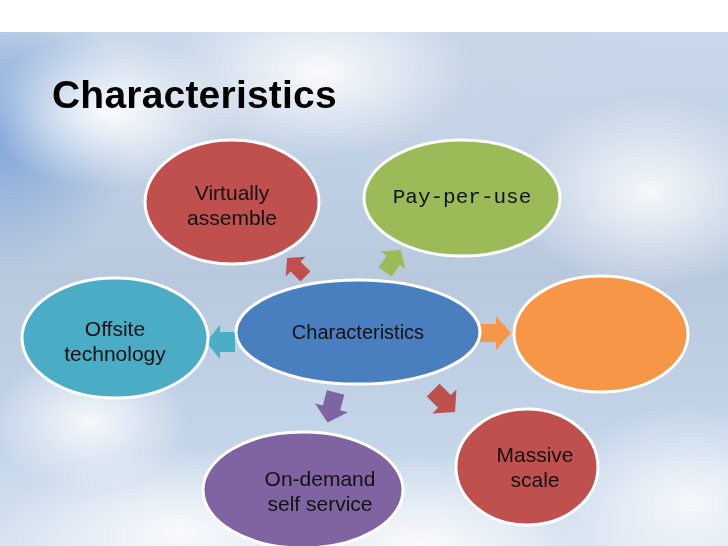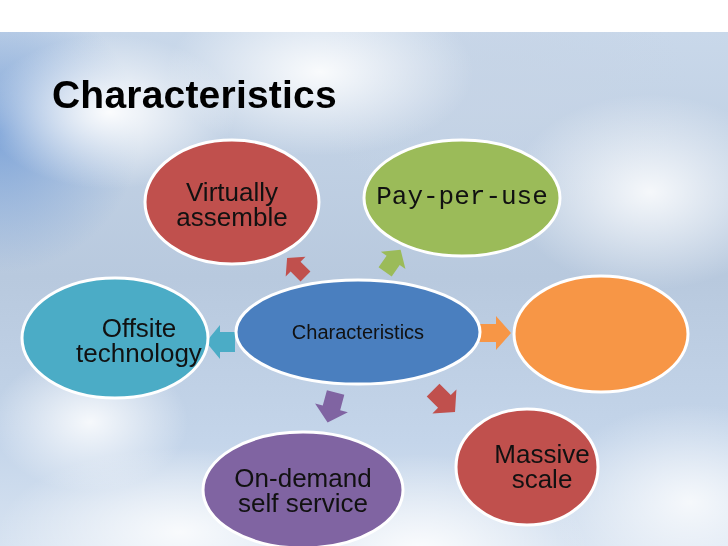--- a/index.html
+++ b/index.html
@@ -19,21 +19,21 @@
       linear-gradient(180deg, #c9d8ea 0%, #b8c9de 45%, #c4d5ea 75%, #dde7f3 100%);
     margin-top: 32px;
   }
   .title {
     position: absolute; left: 52px; top: 41px; margin: 0;
     font-size: 39px; font-weight: bold; color: #000; letter-spacing: 0.2px;
   }
   svg.diagram { position: absolute; left: 0; top: 0; }
   .node-label {
     position: absolute; display: flex; align-items: center; justify-content: center;
-    text-align: center; color: #111; font-size: 26px; line-height: 25px;
+    text-align: center; color: #111; font-size: 21px; line-height: 25px;
     white-space: pre-line; pointer-events: none;
   }
 </style>
 </head>
 <body>
 
 <div class="slide">
   <h1 class="title">Characteristics</h1>
 
   <svg class="diagram" width="728" height="546" viewBox="0 0 728 546">
@@ -69,19 +69,19 @@
     <ellipse cx="303" cy="458" rx="100" ry="58" stroke="#ffffff" stroke-width="3" fill="#8064a2"></ellipse>
     <ellipse cx="115" cy="306" rx="93" ry="60" stroke="#ffffff" stroke-width="3" fill="#4bacc6"></ellipse>
 
     <ellipse cx="358" cy="300" rx="122" ry="52" stroke="#ffffff" stroke-width="3" fill="#4a7fbf"></ellipse>
   </svg>
 
   <div class="node-label" style="left:236px; top:276px; width:244px; height:48px; font-size:20px;">Characteristics</div>
   <div class="node-label" style="left:150px; top:146px; width:164px; height:54px;">Virtually
 assemble</div>
   <div class="node-label" style="left:368px; top:150px; width:188px; height:30px;font-family:Liberation Mono, monospace;">Pay-per-use</div>
-  <div class="node-label" style="left:458px; top:408px; width:154px; height:54px;padding-left:7px;">Massive
+  <div class="node-label" style="left:458px; top:408px; width:154px; height:54px;">Massive
 scale</div>
-  <div class="node-label" style="left:205px; top:432px; width:196px; height:54px;">On-demand
+  <div class="node-label" style="left:205px; top:432px; width:196px; height:54px;padding-left:17px;">On-demand
 self service</div>
-  <div class="node-label" style="left:25px; top:282px; width:180px; height:54px;padding-left:24px;">Offsite
+  <div class="node-label" style="left:25px; top:282px; width:180px; height:54px;">Offsite
 technology</div>
 </div>
 
 </body></html>

